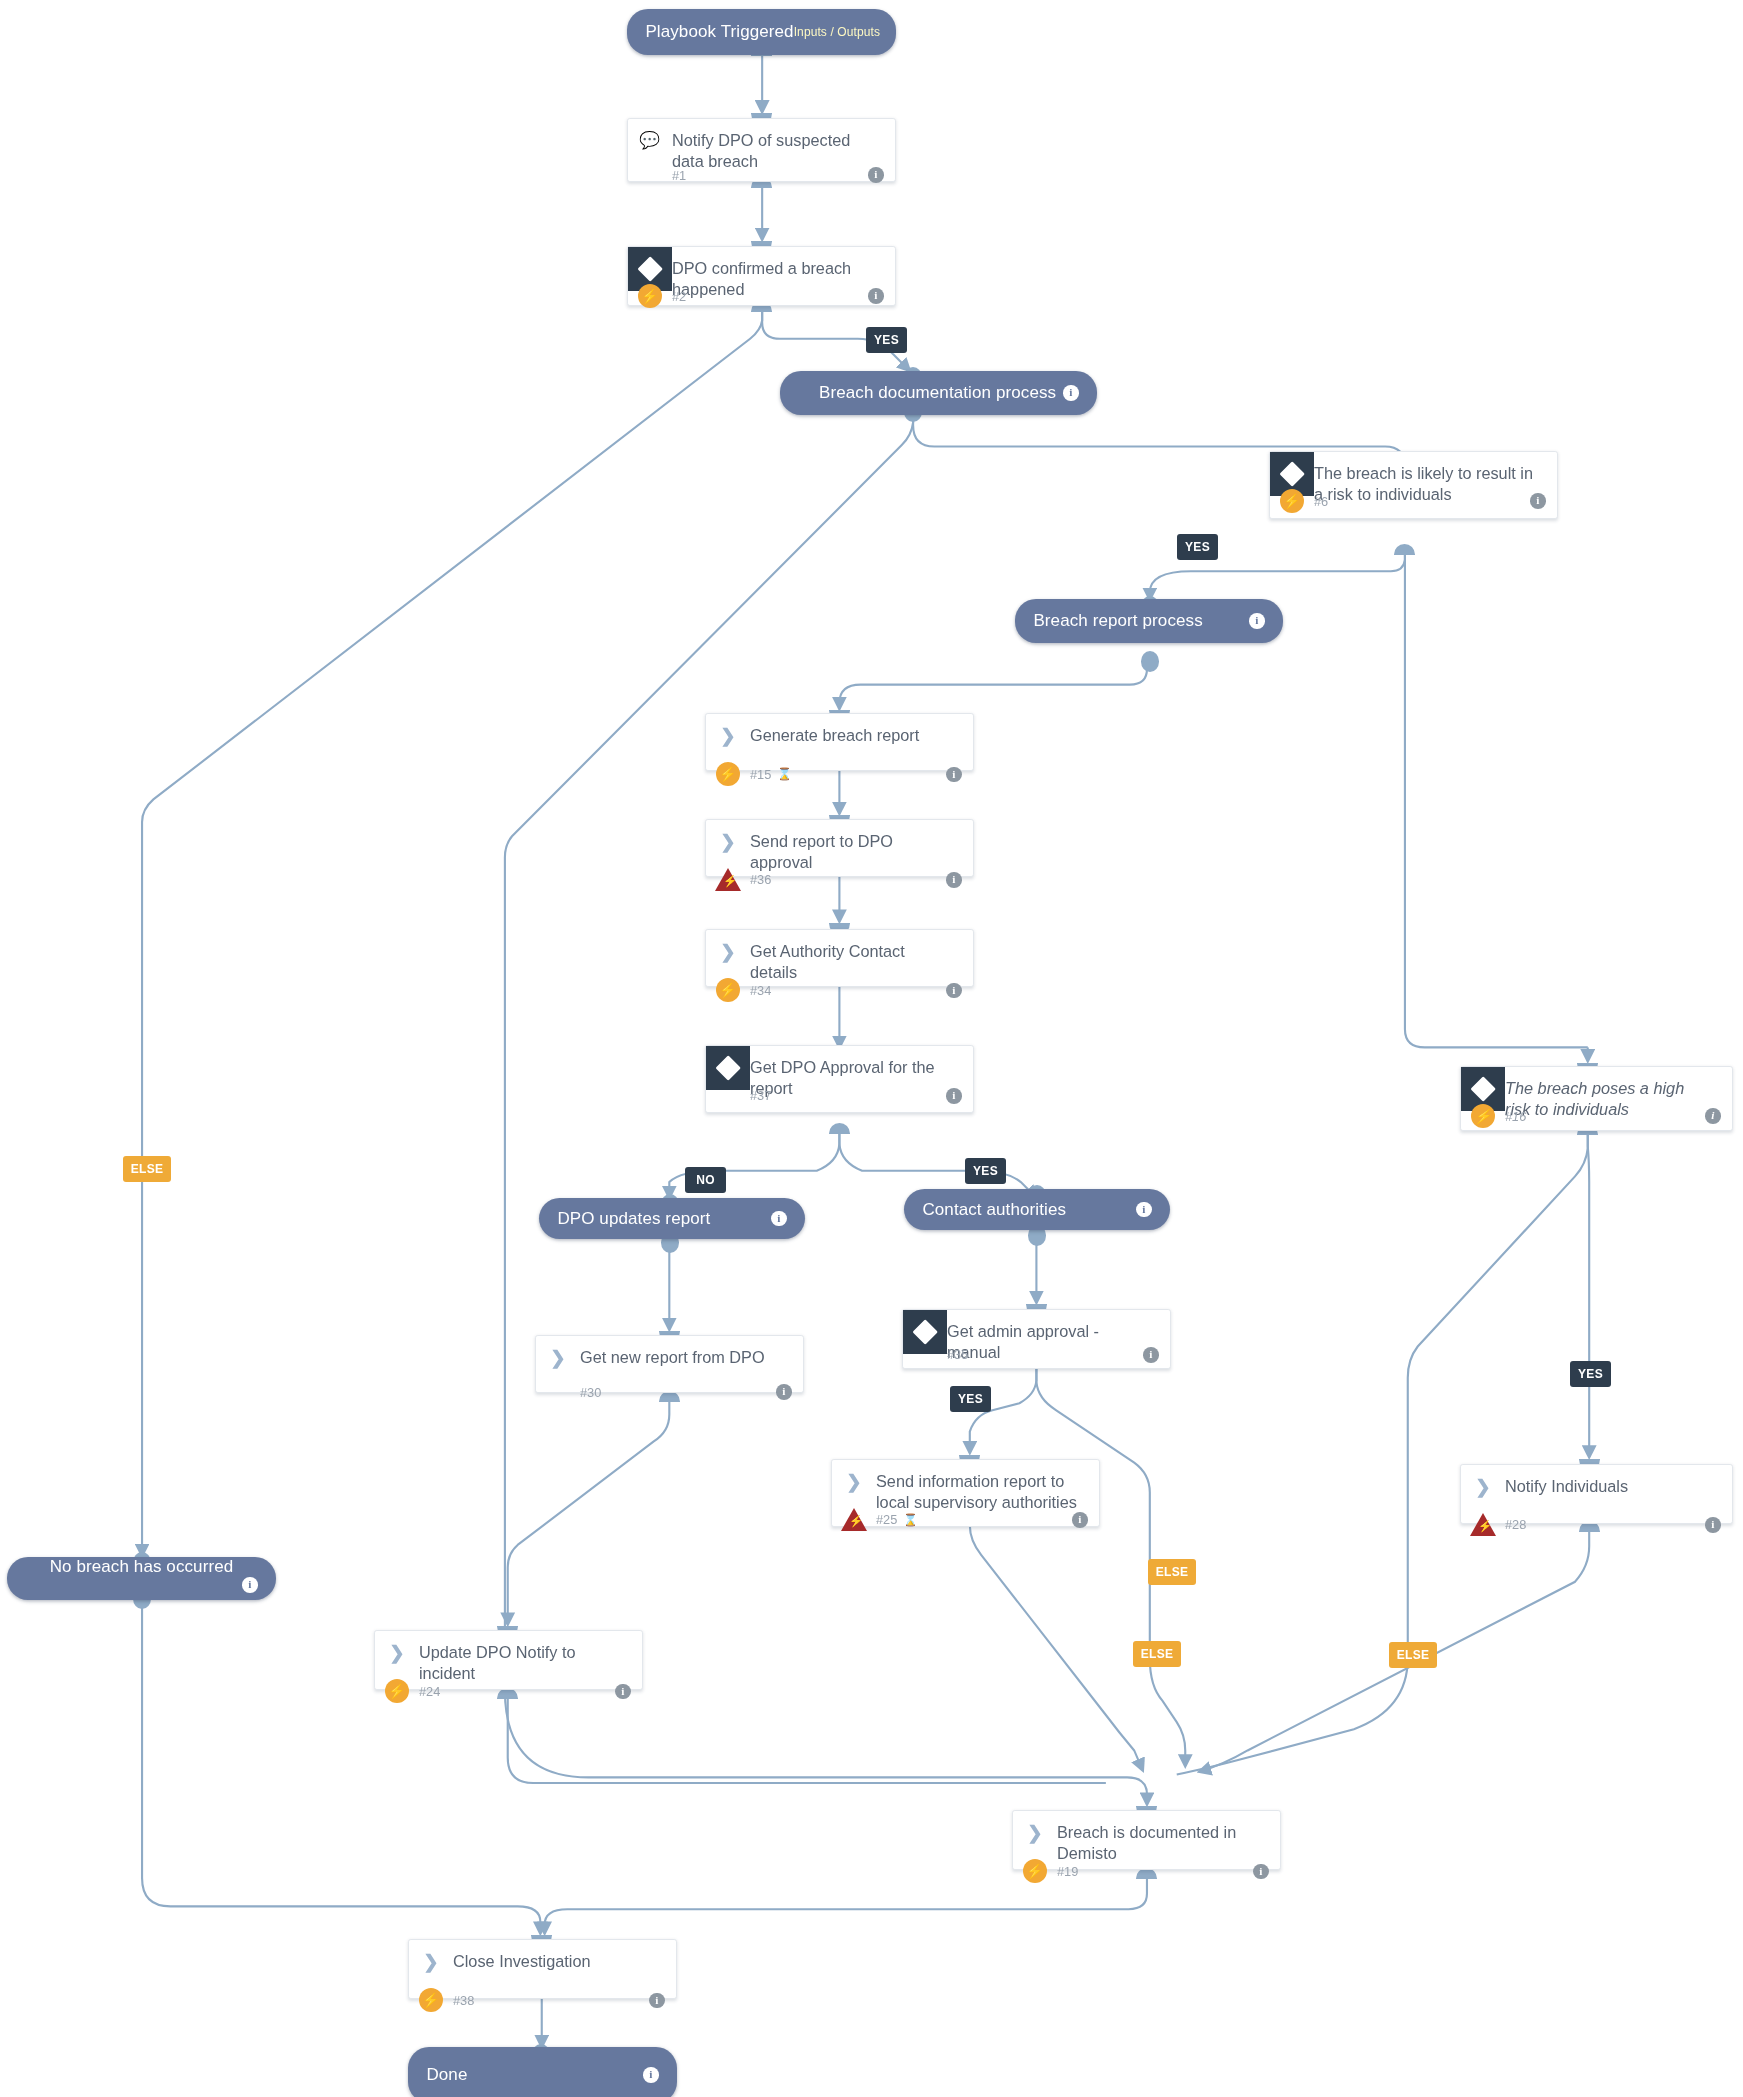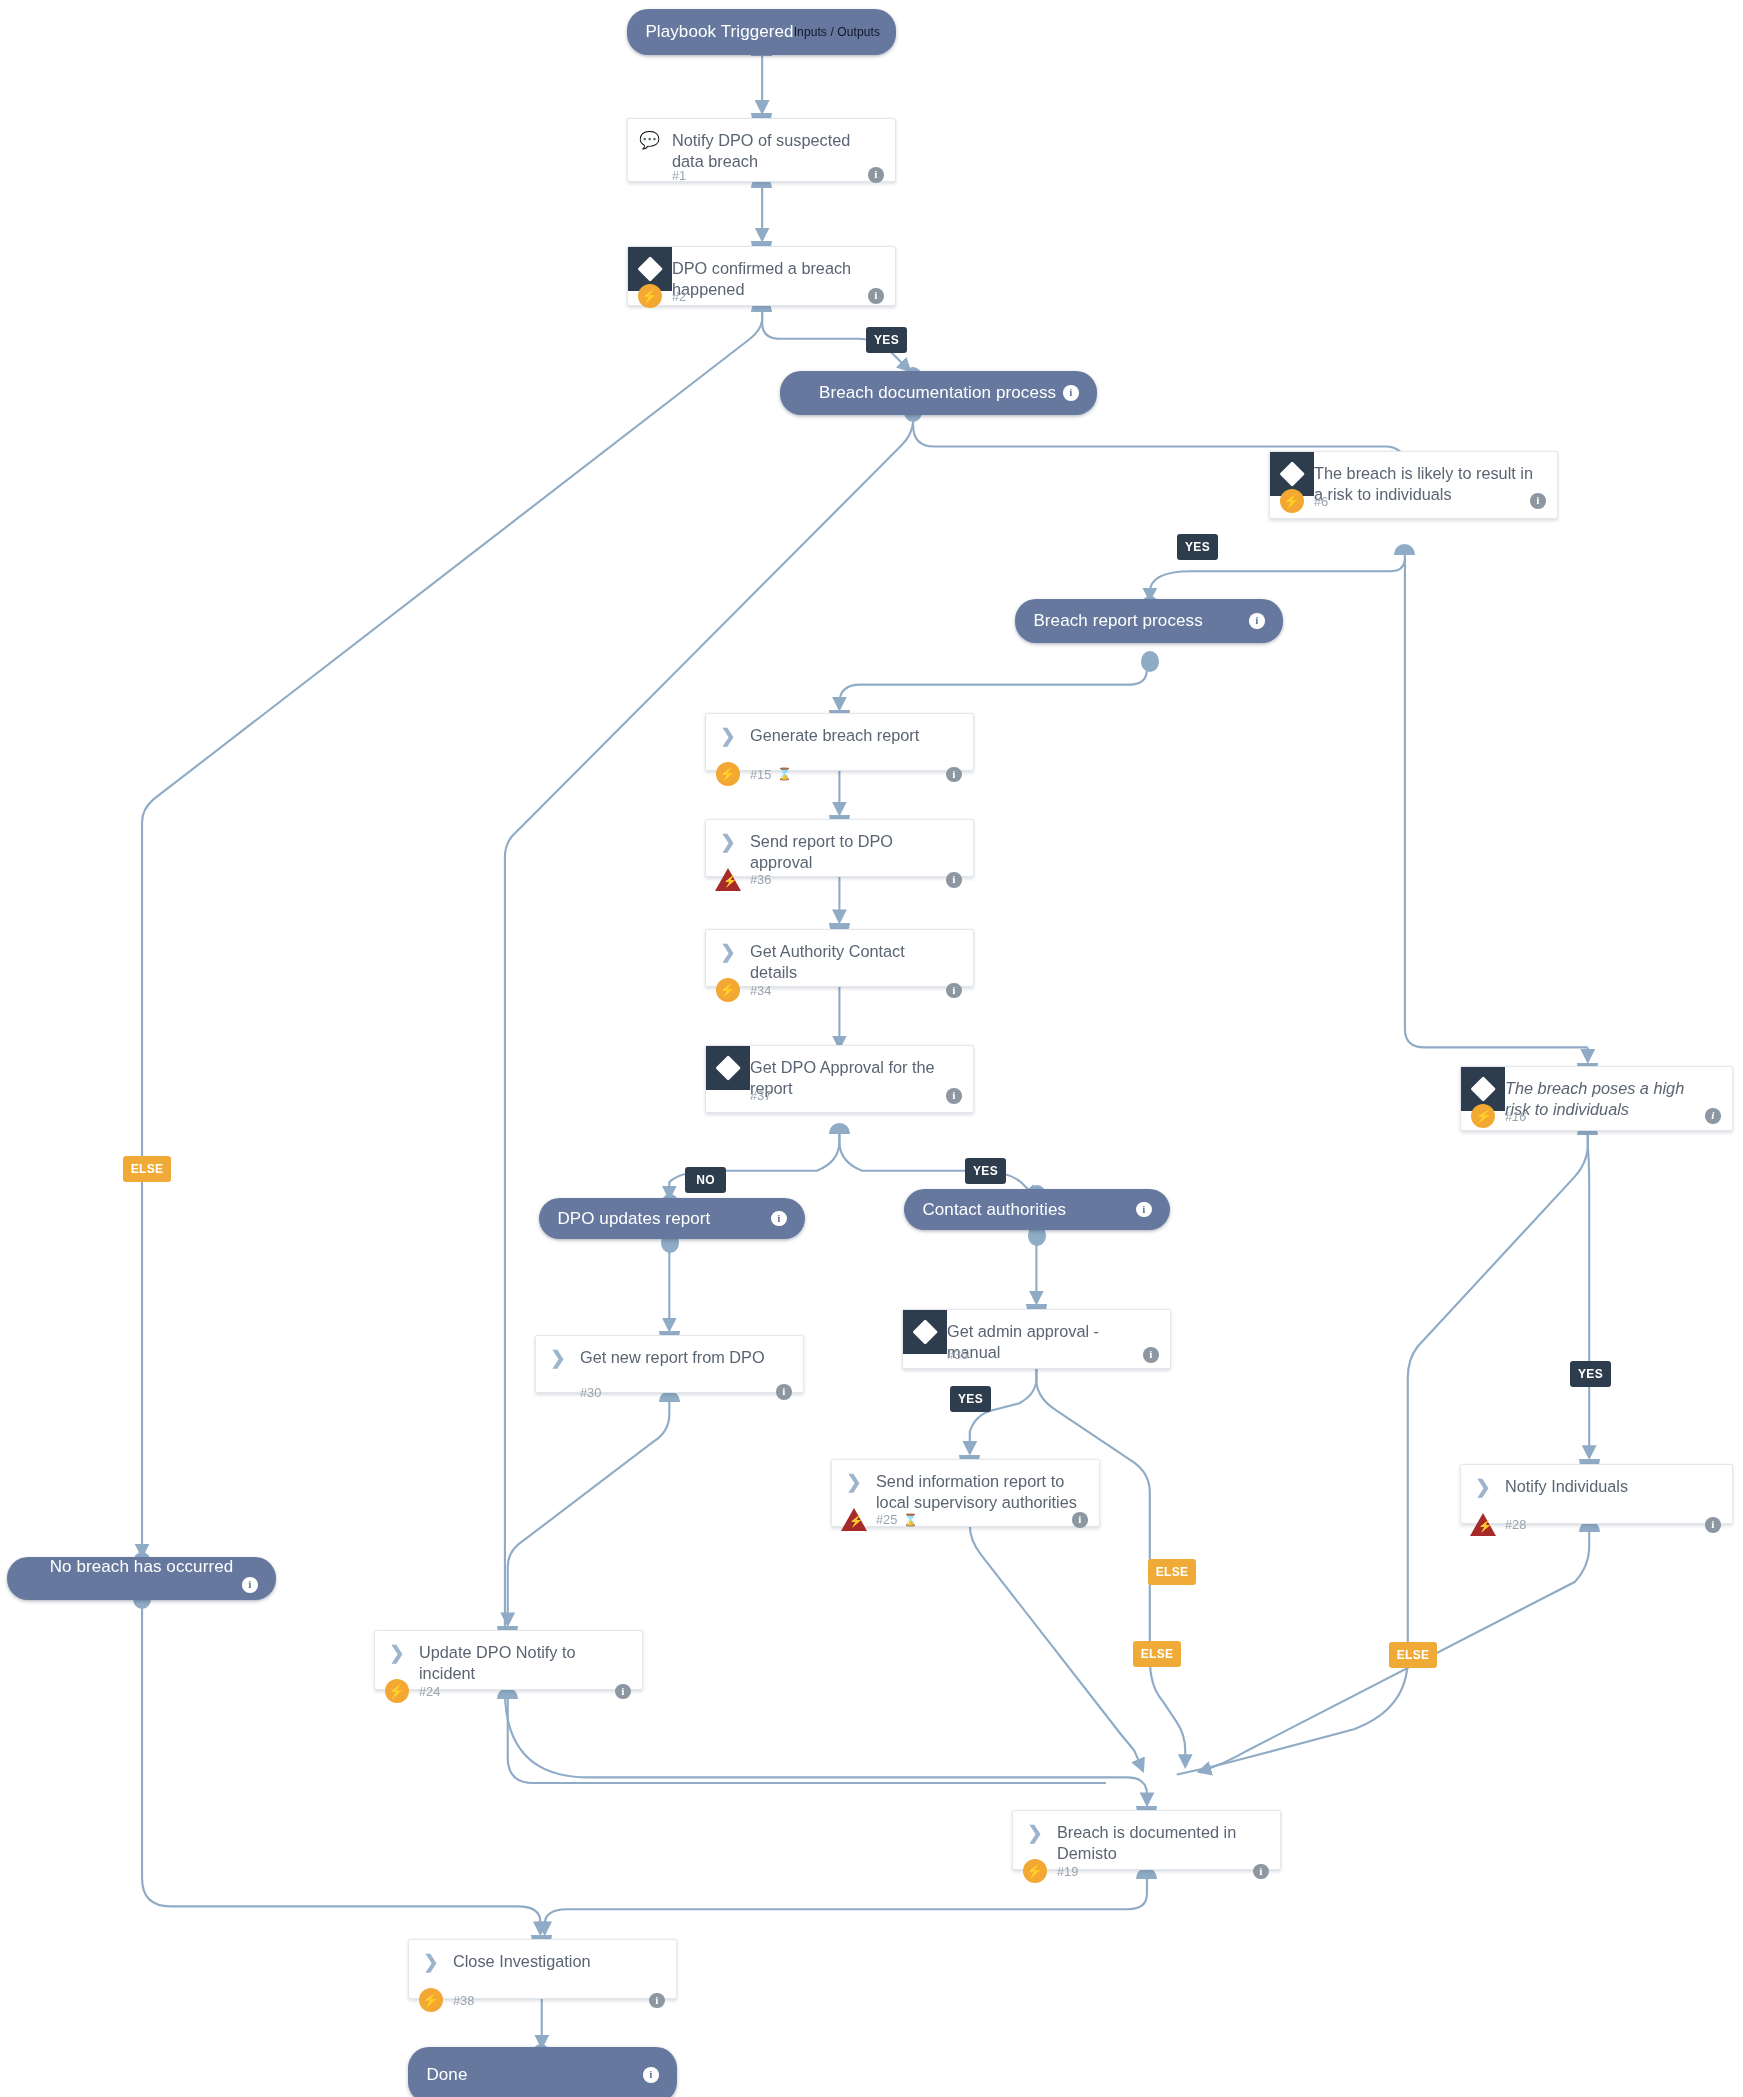--- a/index.html
+++ b/index.html
@@ -37,21 +37,21 @@
     display: flex;
     align-items: center;
     padding: 0 18.4px;
     font-size: 17px;
     letter-spacing: 0.1px;
   }
   .pill .pill-title { white-space: nowrap; }
   .pill .pill-sub {
     margin-left: auto;
     font-size: 12px;
-    color: #0f172a;
+    color: #fef9c3;
     white-space: nowrap;
   }
 
   
   .card {
     position: absolute;
     box-sizing: border-box;
     background: #ffffff;
     border: 0.7px solid #e3e7ec;
     border-radius: 2.8px;

